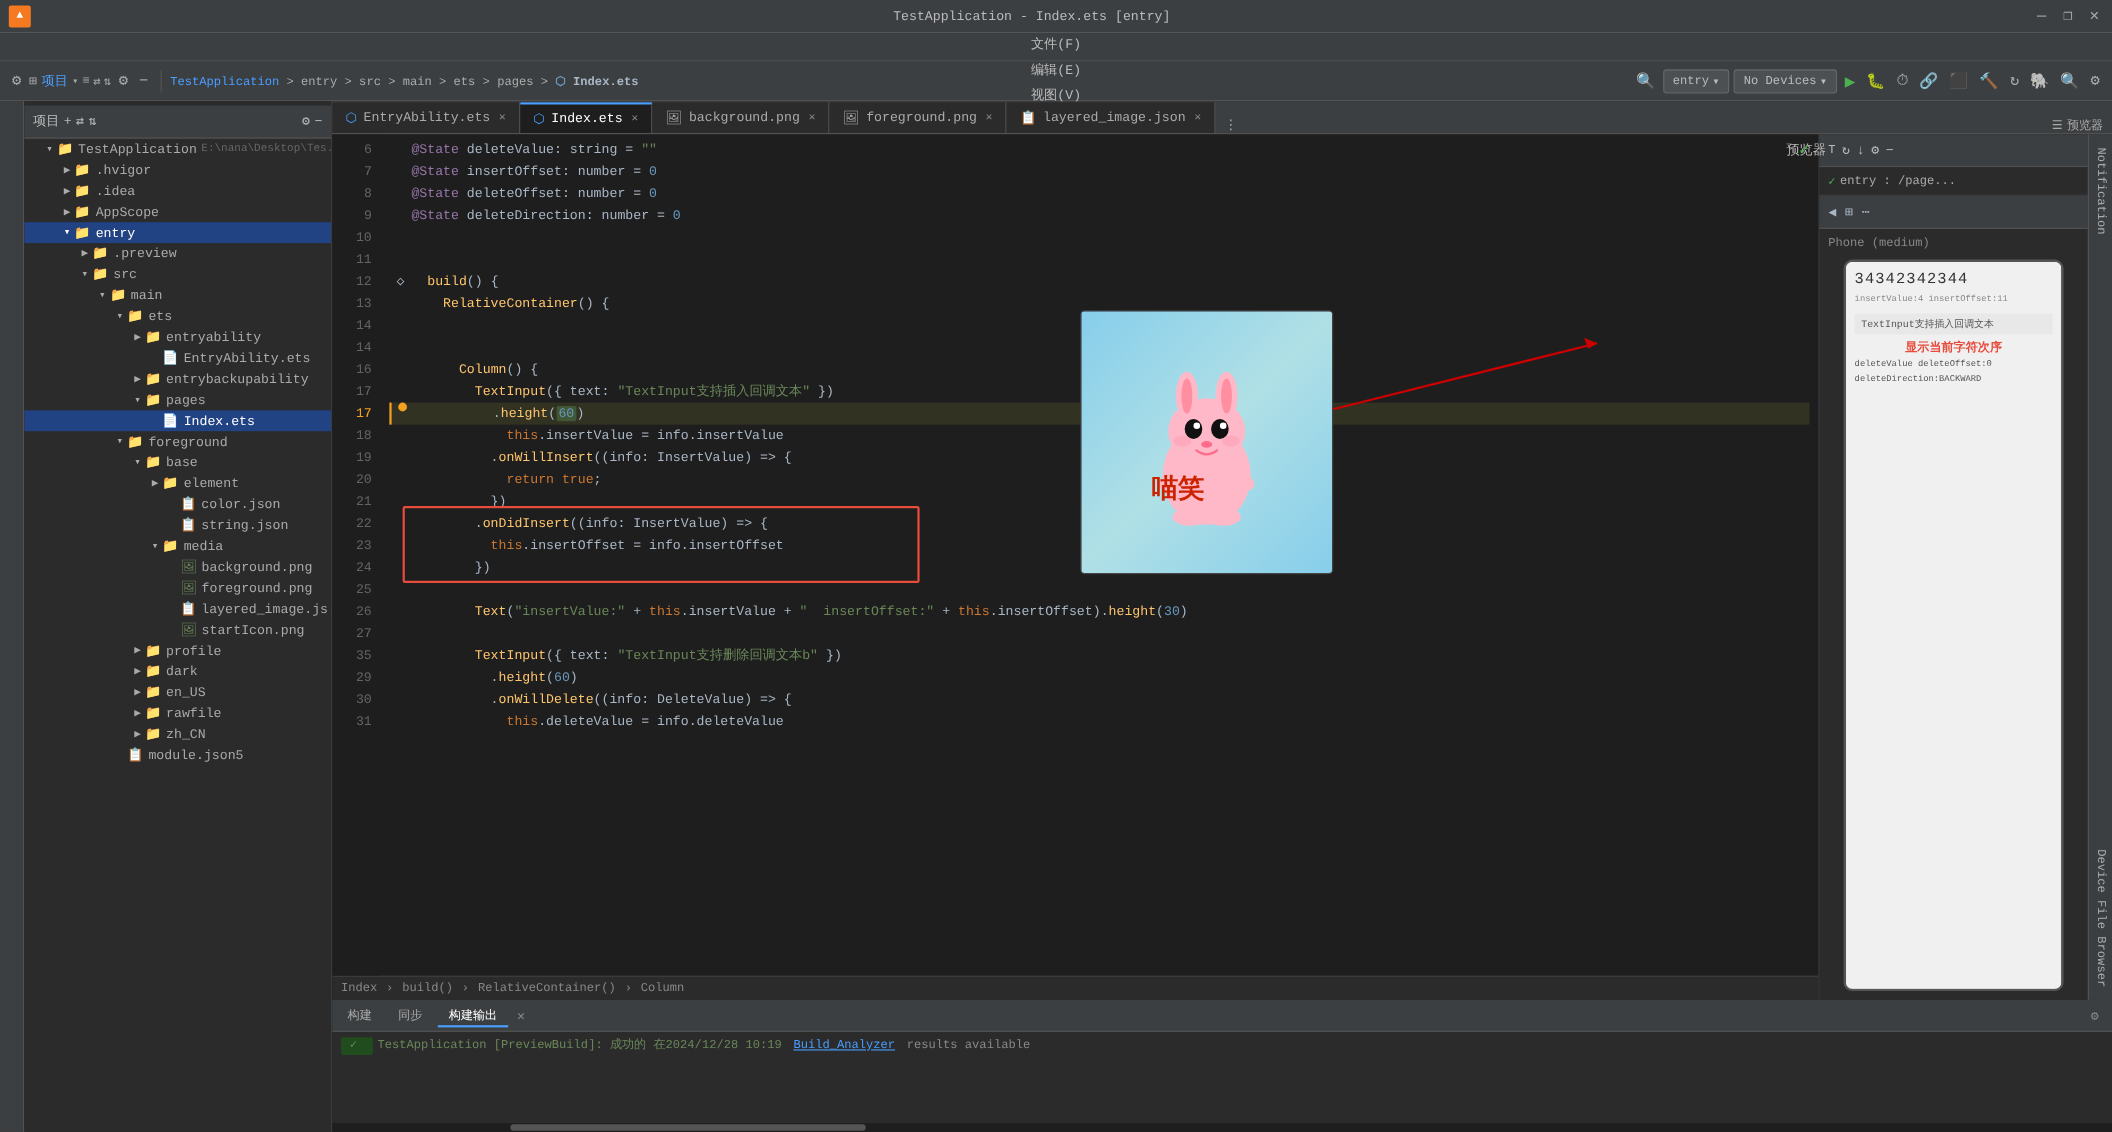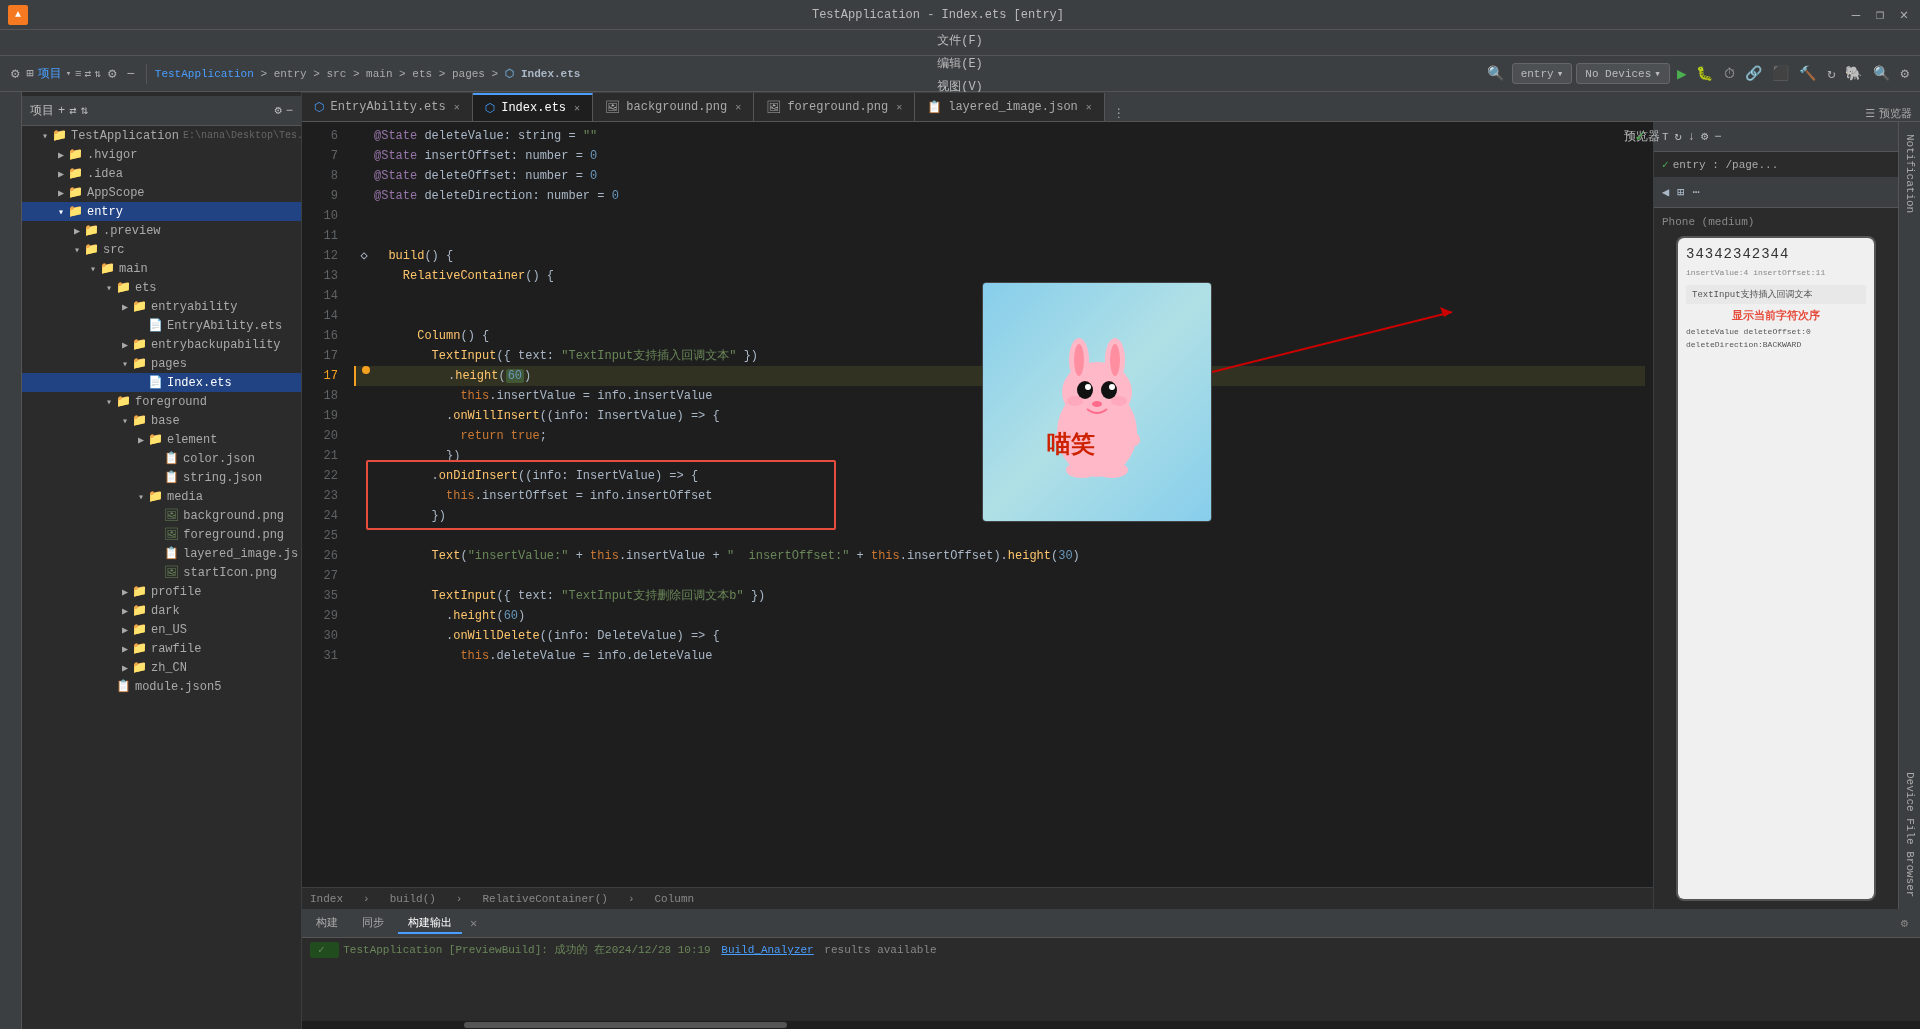--- a/index.html
+++ b/index.html
@@ -1089,21 +1089,21 @@
 
             <div class="code-line">
               <div class="line-gutter"></div>
               <div class="code-text">            <span class="kw">this</span><span class="punc">.</span><span style="color:#a9b7c6;">deleteValue</span> <span class="punc">= </span><span style="color:#a9b7c6;">info</span><span class="punc">.</span><span style="color:#a9b7c6;">deleteValue</span></div>
             </div>
           </div>
         </div>
 
         <div style="position:absolute;top:338px;left:64px;width:470px;height:70px;border:2px solid #e74c3c;border-radius:2px;pointer-events:none;z-index:5;"></div>
 
-        <div style="height:22px;background:#2b2b2b;border-top:1px solid #3c3f41;display:flex;align-items:center;padding:0 8px;font-size:11px;color:#888;gap:20px;">
+        <div style="height:22px;background:#2b2b2b;border-top:1px solid #3c3f41;display:flex;align-items:center;padding:0 8px;font-size:11px;color:#888;gap:8px;">
           <span style="cursor:pointer;">Index</span>
           <span>›</span>
           <span style="cursor:pointer;">build()</span>
           <span>›</span>
           <span style="cursor:pointer;">RelativeContainer()</span>
           <span>›</span>
           <span style="cursor:pointer;">Column</span>
         </div>
       </div>
 

